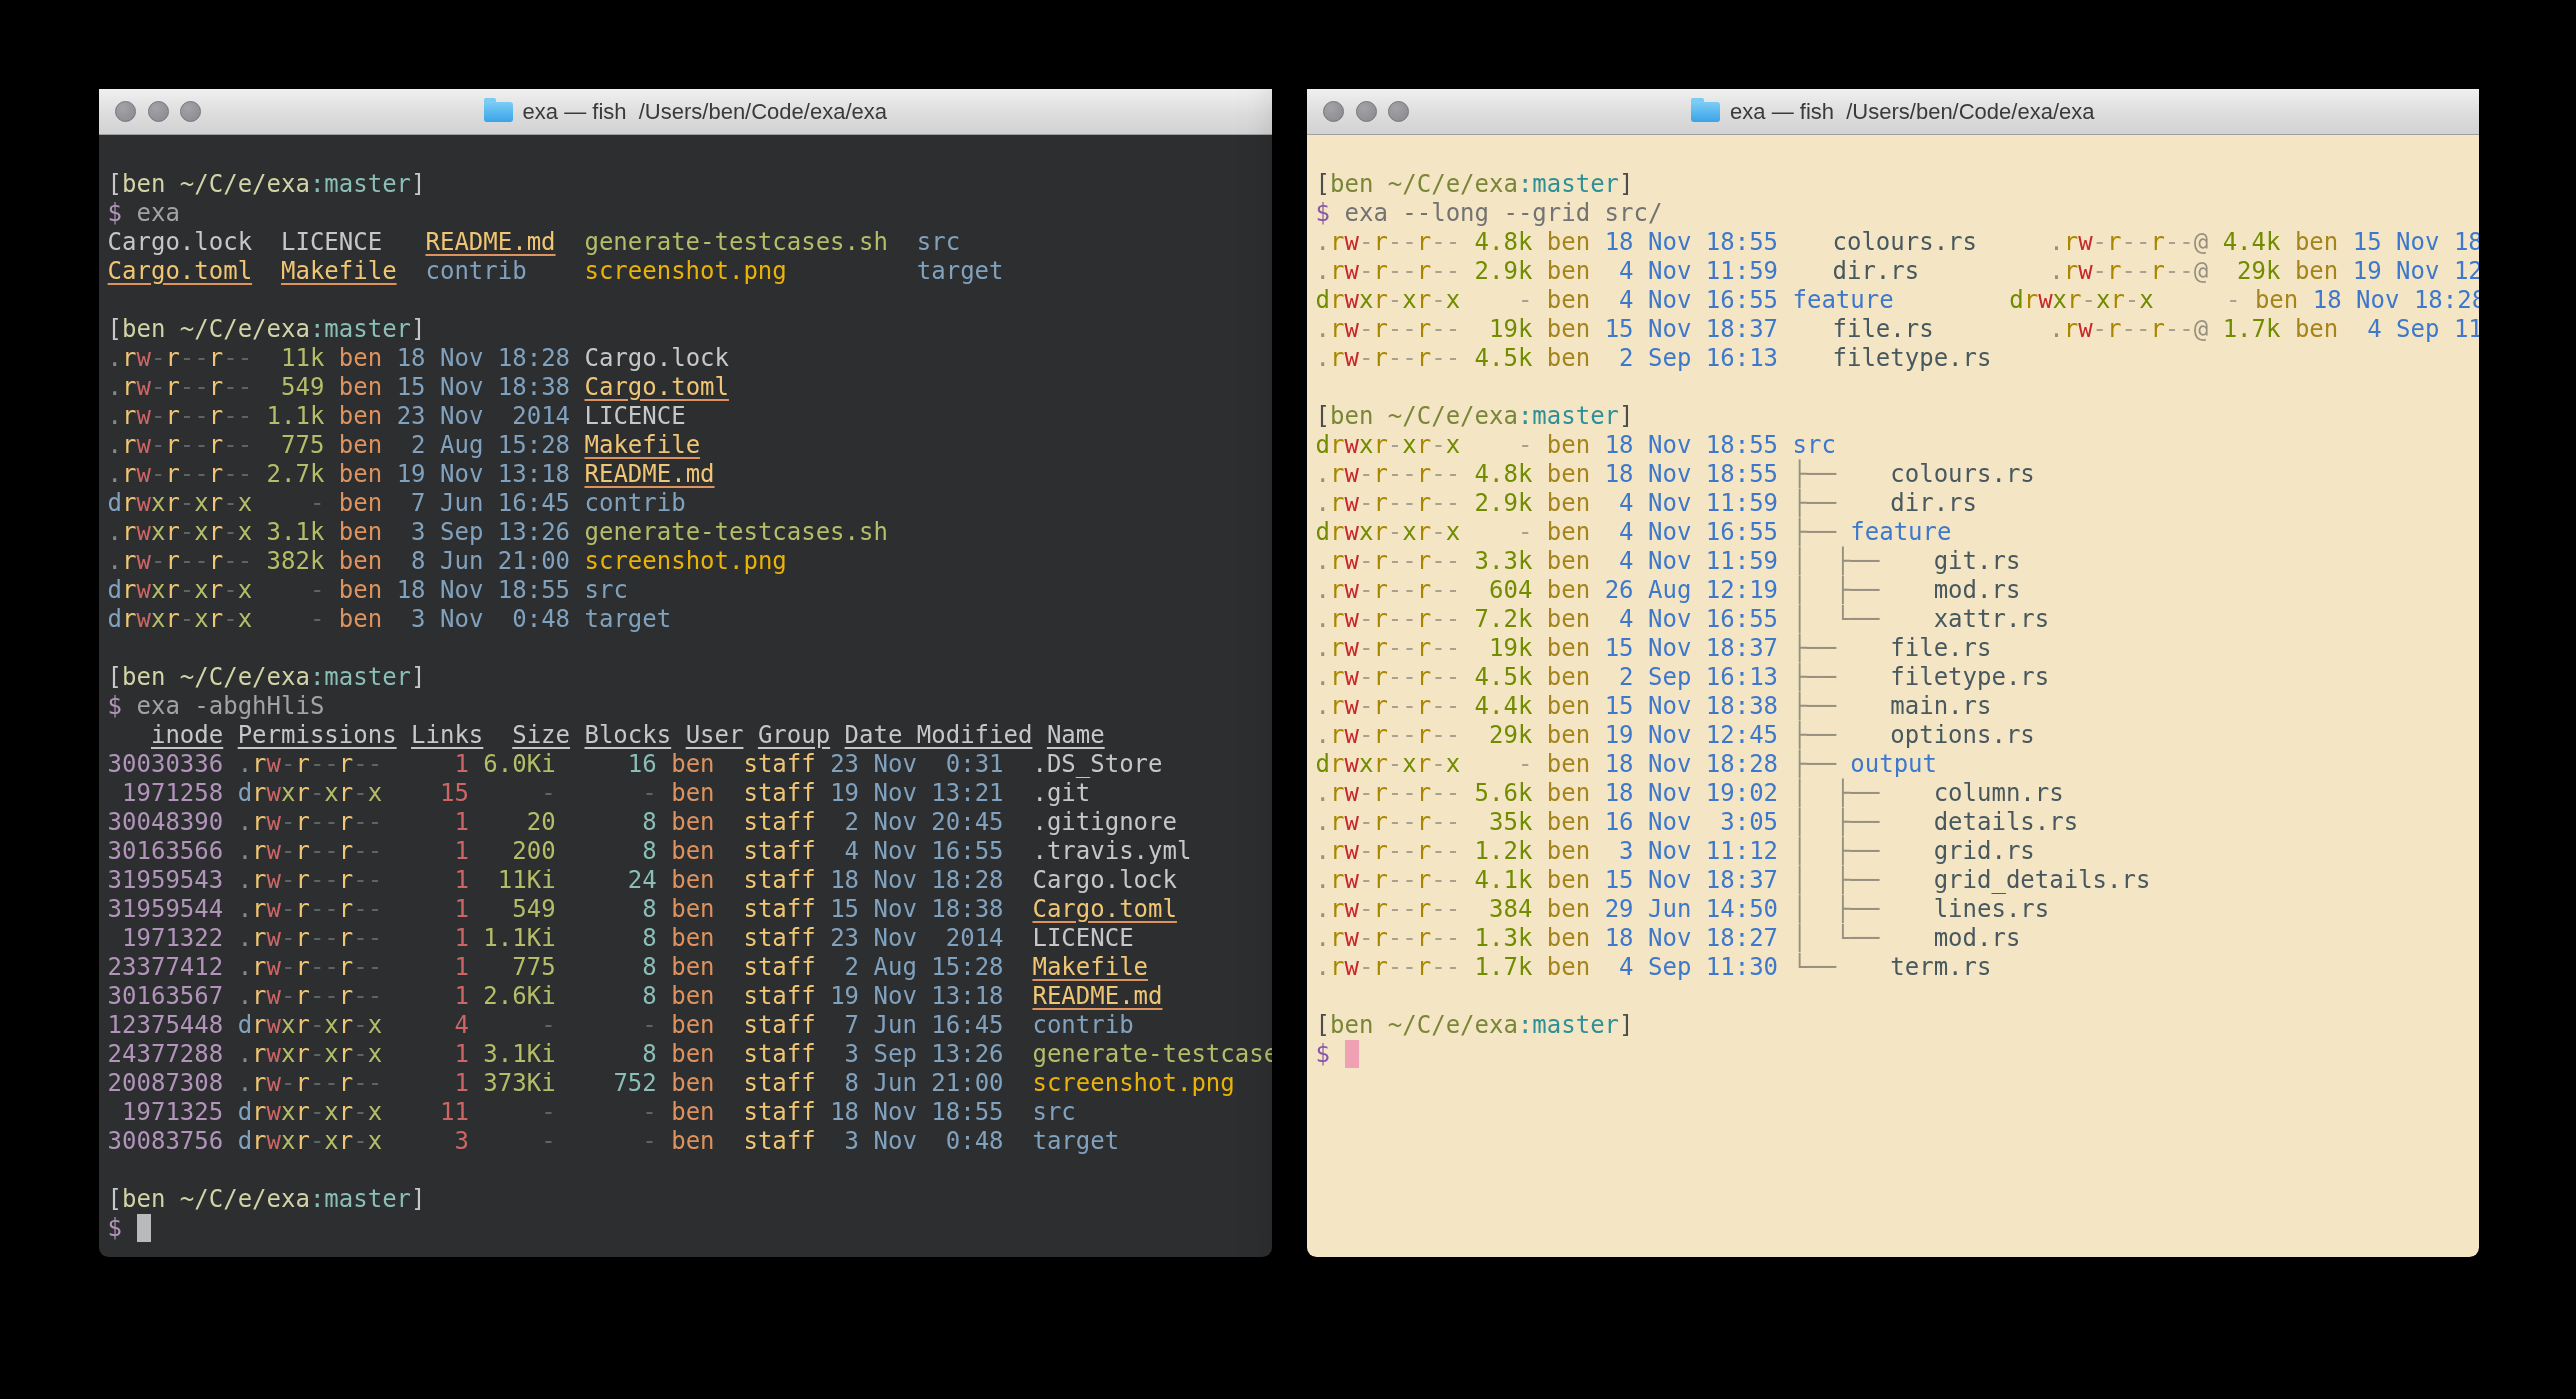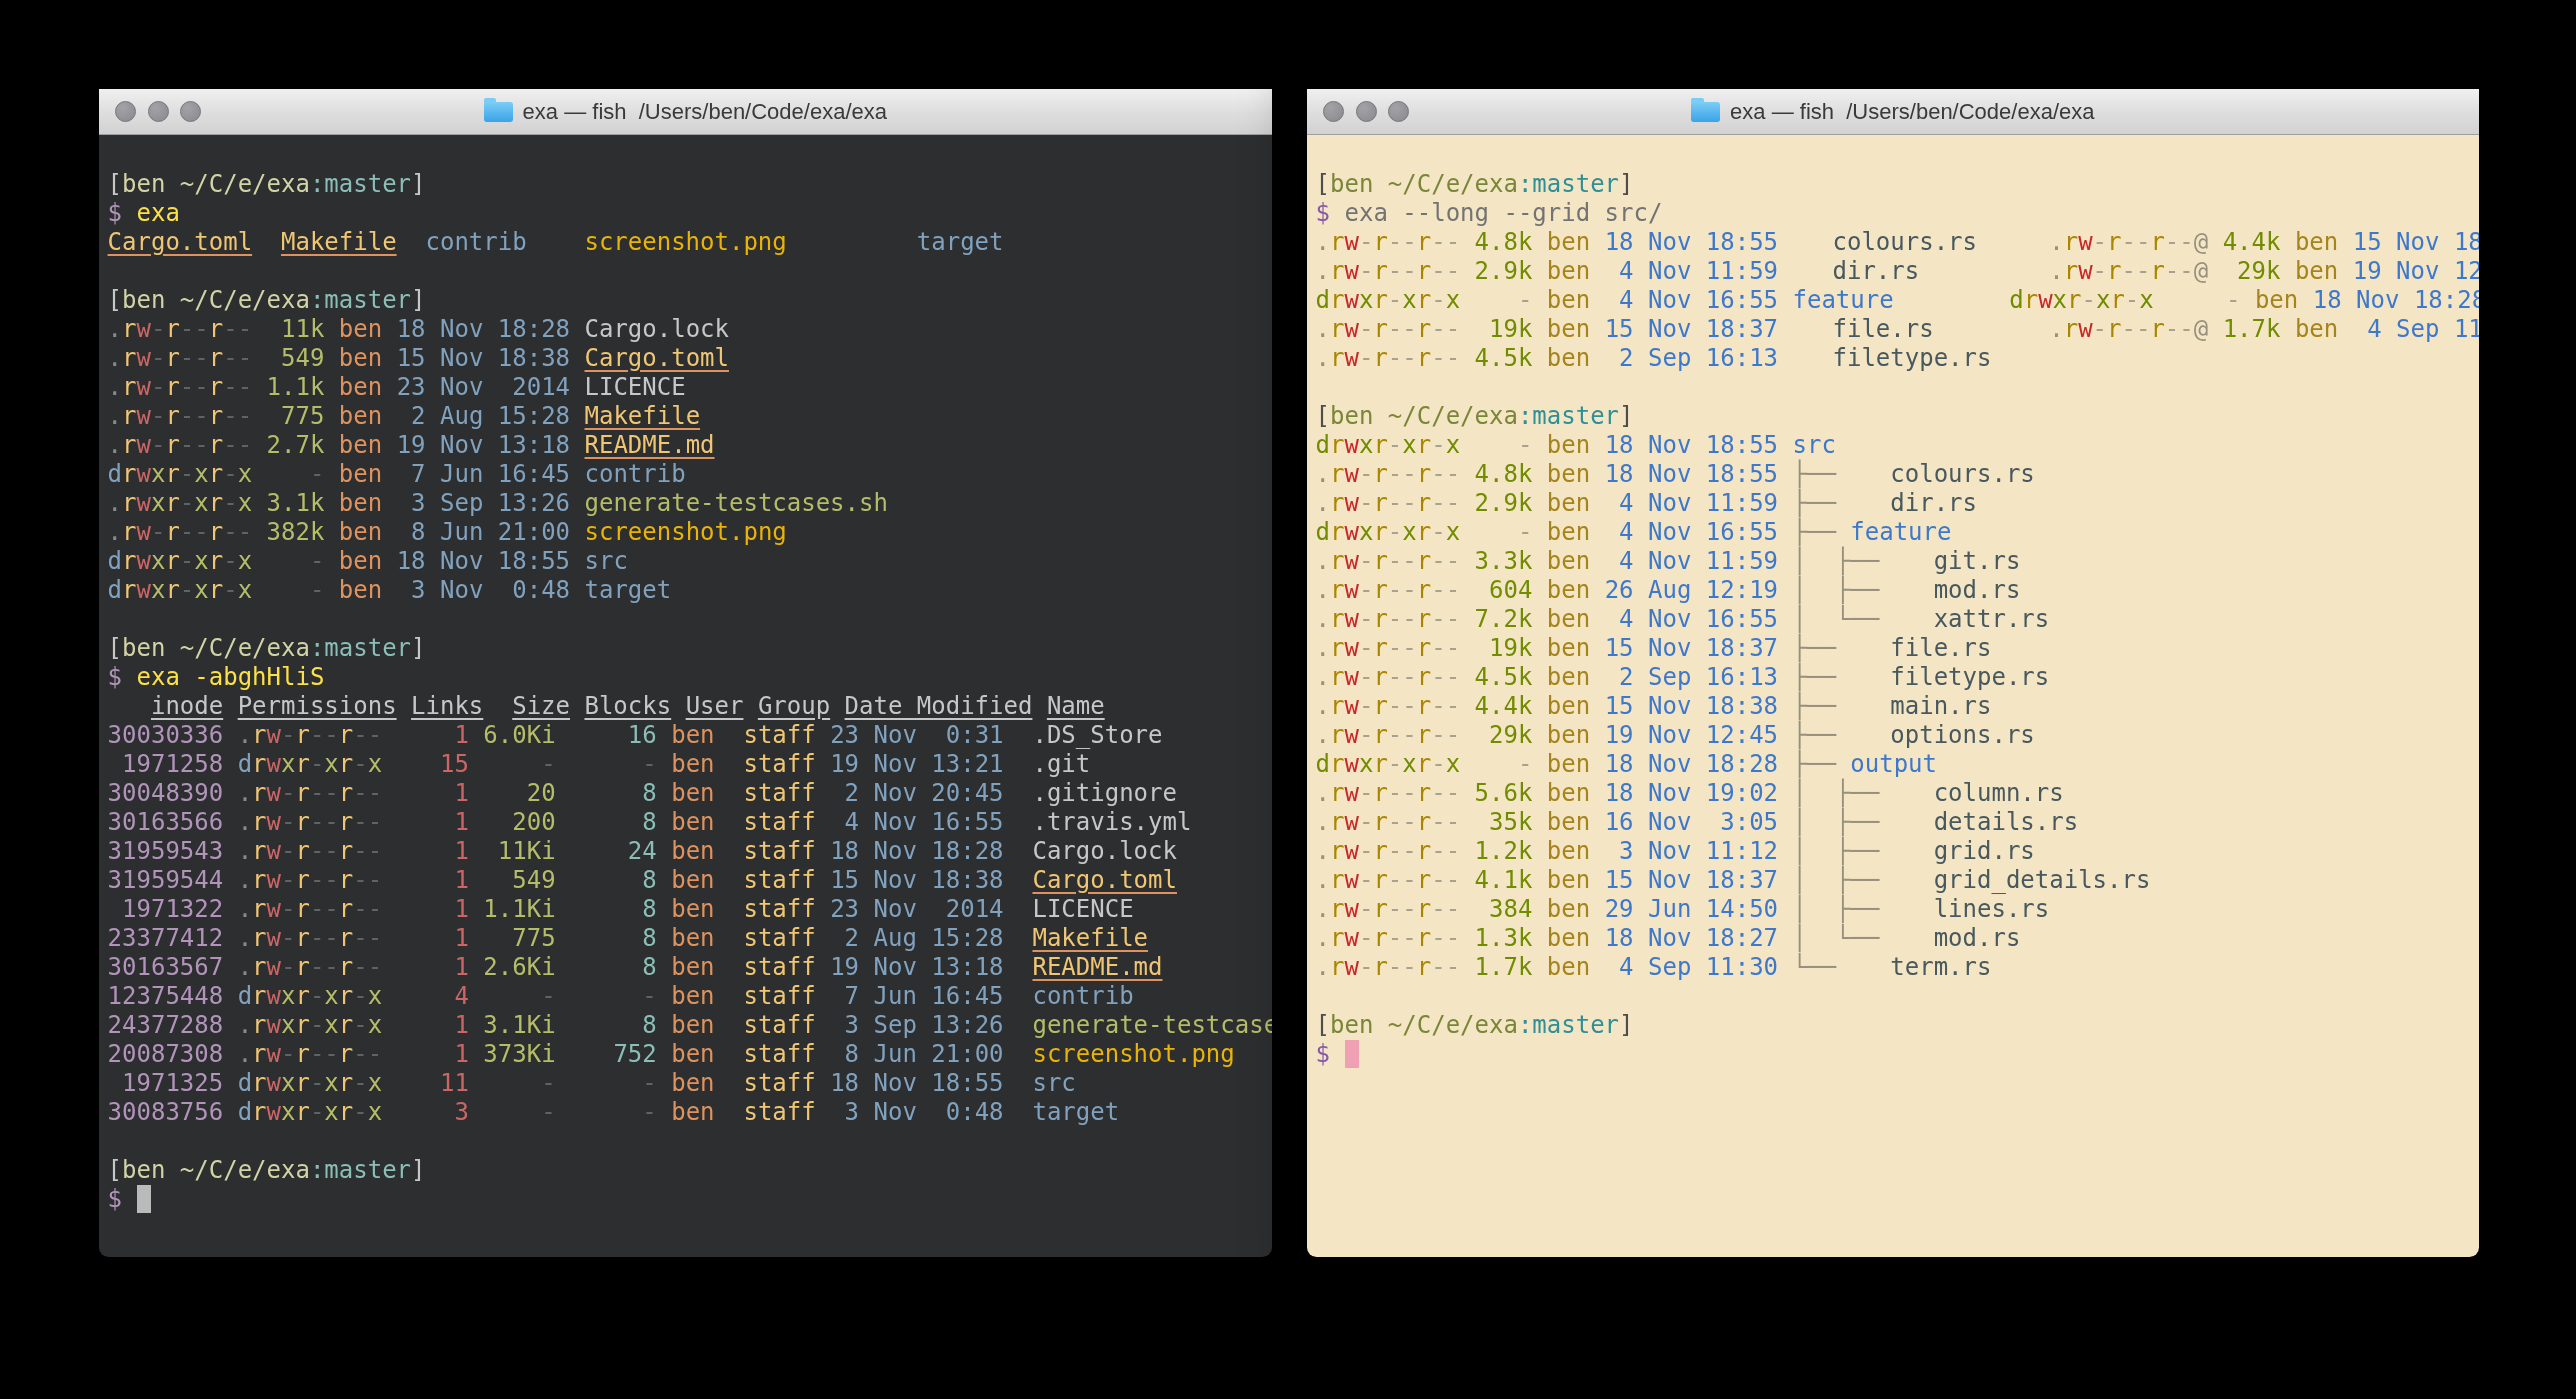--- a/index.html
+++ b/index.html
@@ -63,21 +63,21 @@
     cursor:text;
   }
   .term.dark{background:#2c2e30;}
   .term.light{background:#f4e6c4;}
   .line{white-space:pre;height:29px;}
   
   .dark .sg-t  {color:#c5c8c6;}
   .dark .sg-pr {color:#d3d4a6;}
   .dark .sg-aq {color:#8abeb7;}
   .dark .sg-pu {color:#b294bb;}
-  .dark .sg-cm {color:#fde047;}
+  .dark .sg-cm {color:#a3a3a3;}
   .dark .sg-rd {color:#cc6666;}
   .dark .sg-or {color:#de935f;}
   .dark .sg-yl {color:#f0c674;}
   .dark .sg-ylu{color:#f0c674;text-decoration:underline;text-decoration-color:#de935f;text-underline-offset:3.8px;}
   .dark .sg-gr {color:#b5bd68;}
   .dark .sg-bl {color:#81a2be;}
   .dark .sg-pk {color:#eab308;}
   .dark .sg-dm {color:#5e6366;}
   .dark .sg-gy {color:#868b8d;}
   .dark .sg-pd {color:#81a2be;}
@@ -111,20 +111,21 @@
       <span class="dot"></span>
     </div>
     <div class="title">
       <span class="folder"></span>
       <span>exa — fish  /Users/ben/Code/exa/exa</span>
     </div>
   </div>
   <div class="term dark">
       <div class="line"><span class="sg-t">[</span><span class="sg-pr">ben ~/C/e/exa</span><span class="sg-aq">:master</span><span class="sg-t">]</span></div>
       <div class="line"><span class="sg-pu">$ </span><span class="sg-cm">exa</span></div>
+      <div class="line"><span class="sg-t">Cargo.lock  LICENCE   </span><span class="sg-ylu">README.md</span><span class="sg-t">  </span><span class="sg-gr">generate-testcases.sh</span><span class="sg-t">  </span><span class="sg-bl">src</span></div>
       <div class="line"><span class="sg-ylu">Cargo.toml</span><span class="sg-t">  </span><span class="sg-ylu">Makefile</span><span class="sg-t">  </span><span class="sg-bl">contrib</span><span class="sg-t">    </span><span class="sg-pk">screenshot.png</span><span class="sg-t">         </span><span class="sg-bl">target</span></div>
       <div class="line">&nbsp;</div>
       <div class="line"><span class="sg-t">[</span><span class="sg-pr">ben ~/C/e/exa</span><span class="sg-aq">:master</span><span class="sg-t">]</span></div>
       <div class="line"><span class="sg-gy">.</span><span class="sg-yl">r</span><span class="sg-rd">w</span><span class="sg-dm">-</span><span class="sg-yl">r</span><span class="sg-dm">-</span><span class="sg-dm">-</span><span class="sg-yl">r</span><span class="sg-dm">-</span><span class="sg-dm">-</span><span class="sg-t"> </span><span class="sg-gr"> 11k</span><span class="sg-t"> </span><span class="sg-or">ben</span><span class="sg-t"> </span><span class="sg-bl">18 Nov 18:28</span><span class="sg-t"> Cargo.lock</span></div>
       <div class="line"><span class="sg-gy">.</span><span class="sg-yl">r</span><span class="sg-rd">w</span><span class="sg-dm">-</span><span class="sg-yl">r</span><span class="sg-dm">-</span><span class="sg-dm">-</span><span class="sg-yl">r</span><span class="sg-dm">-</span><span class="sg-dm">-</span><span class="sg-t"> </span><span class="sg-gr"> 549</span><span class="sg-t"> </span><span class="sg-or">ben</span><span class="sg-t"> </span><span class="sg-bl">15 Nov 18:38</span><span class="sg-t"> </span><span class="sg-ylu">Cargo.toml</span></div>
       <div class="line"><span class="sg-gy">.</span><span class="sg-yl">r</span><span class="sg-rd">w</span><span class="sg-dm">-</span><span class="sg-yl">r</span><span class="sg-dm">-</span><span class="sg-dm">-</span><span class="sg-yl">r</span><span class="sg-dm">-</span><span class="sg-dm">-</span><span class="sg-t"> </span><span class="sg-gr">1.1k</span><span class="sg-t"> </span><span class="sg-or">ben</span><span class="sg-t"> </span><span class="sg-bl">23 Nov  2014</span><span class="sg-t"> LICENCE</span></div>
       <div class="line"><span class="sg-gy">.</span><span class="sg-yl">r</span><span class="sg-rd">w</span><span class="sg-dm">-</span><span class="sg-yl">r</span><span class="sg-dm">-</span><span class="sg-dm">-</span><span class="sg-yl">r</span><span class="sg-dm">-</span><span class="sg-dm">-</span><span class="sg-t"> </span><span class="sg-gr"> 775</span><span class="sg-t"> </span><span class="sg-or">ben</span><span class="sg-t"> </span><span class="sg-bl"> 2 Aug 15:28</span><span class="sg-t"> </span><span class="sg-ylu">Makefile</span></div>
       <div class="line"><span class="sg-gy">.</span><span class="sg-yl">r</span><span class="sg-rd">w</span><span class="sg-dm">-</span><span class="sg-yl">r</span><span class="sg-dm">-</span><span class="sg-dm">-</span><span class="sg-yl">r</span><span class="sg-dm">-</span><span class="sg-dm">-</span><span class="sg-t"> </span><span class="sg-gr">2.7k</span><span class="sg-t"> </span><span class="sg-or">ben</span><span class="sg-t"> </span><span class="sg-bl">19 Nov 13:18</span><span class="sg-t"> </span><span class="sg-ylu">README.md</span></div>
       <div class="line"><span class="sg-pd">d</span><span class="sg-yl">r</span><span class="sg-rd">w</span><span class="sg-gr">x</span><span class="sg-yl">r</span><span class="sg-dm">-</span><span class="sg-gr">x</span><span class="sg-yl">r</span><span class="sg-dm">-</span><span class="sg-gr">x</span><span class="sg-t"> </span><span class="sg-dm">   -</span><span class="sg-t"> </span><span class="sg-or">ben</span><span class="sg-t"> </span><span class="sg-bl"> 7 Jun 16:45</span><span class="sg-t"> </span><span class="sg-bl">contrib</span></div>
       <div class="line"><span class="sg-gy">.</span><span class="sg-yl">r</span><span class="sg-rd">w</span><span class="sg-gr">x</span><span class="sg-yl">r</span><span class="sg-dm">-</span><span class="sg-gr">x</span><span class="sg-yl">r</span><span class="sg-dm">-</span><span class="sg-gr">x</span><span class="sg-t"> </span><span class="sg-gr">3.1k</span><span class="sg-t"> </span><span class="sg-or">ben</span><span class="sg-t"> </span><span class="sg-bl"> 3 Sep 13:26</span><span class="sg-t"> </span><span class="sg-gr">generate-testcases.sh</span></div>

